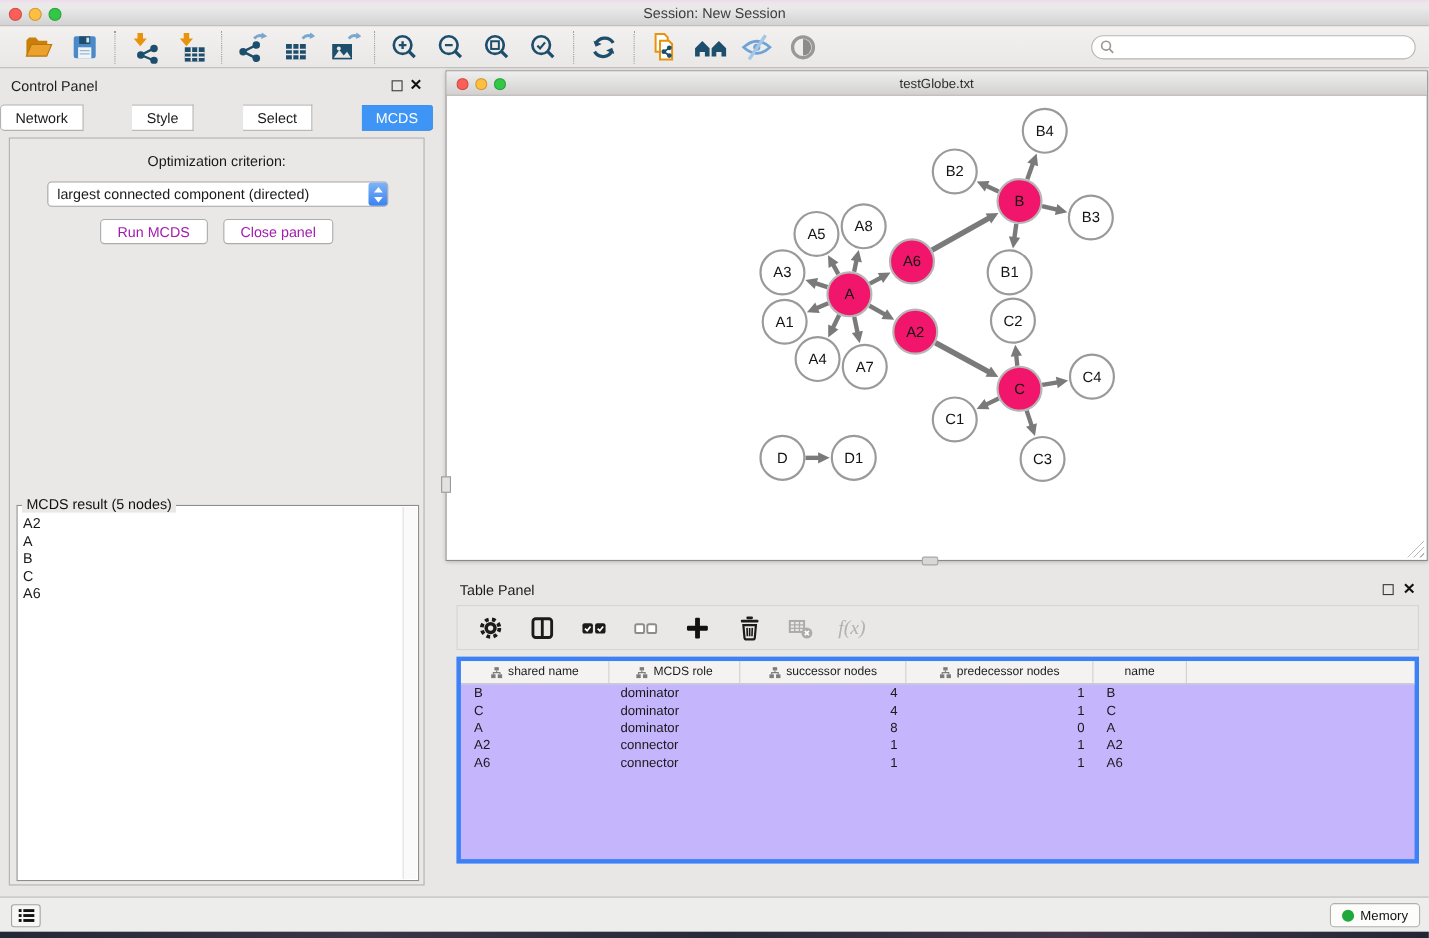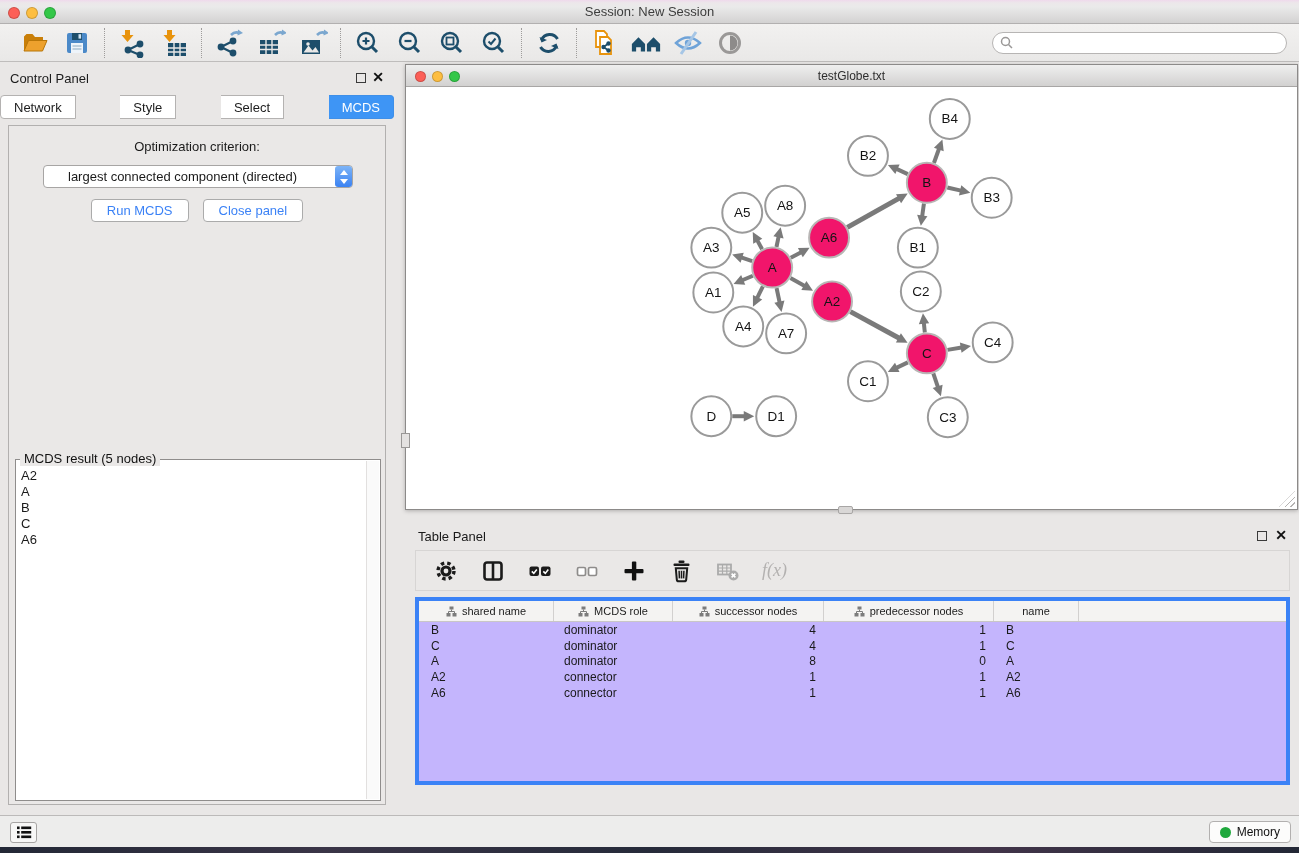--- a/index.html
+++ b/index.html
@@ -44,30 +44,30 @@
     border-left:none; color:#1c1c1c; cursor:default; }
   .seg-tab:first-child { border-left:1px solid #b4b2b1; border-radius:4px 0 0 4px; }
   .seg-tab:last-child { border-radius:0 4px 4px 0; }
   .seg-tab.active { background:#3e95f5; border-color:#3e8fe8; color:#fff; }
 
   .cp-box { position:absolute; left:8px; top:63px; width:378px; height:680px;
     border:1px solid #b2b0af; background:#eae8e7; }
   .opt-label { text-align:center; margin-top:13px; font-size:13px; }
   .dropdown { position:absolute; left:34px; top:39px; width:310px; height:23px; background:#fff;
     border:1px solid #a7a5a4; border-radius:4px; display:flex; align-items:center; font-size:13px; }
-  .dropdown-text { flex:1; padding-left:24px; white-space:nowrap; overflow:hidden; }
+  .dropdown-text { flex:1; padding-left:8px; white-space:nowrap; overflow:hidden; }
   .dropdown-stepper { width:17px; height:21px; background:linear-gradient(#7db4f7,#3b82f2);
     border-radius:3px; margin-right:0px; position:relative; }
   .dropdown-stepper::before { content:""; position:absolute; left:4.5px; top:3.5px;
     border-left:4px solid transparent; border-right:4px solid transparent; border-bottom:5px solid #fff; }
   .dropdown-stepper::after { content:""; position:absolute; left:4.5px; bottom:3.5px;
     border-left:4px solid transparent; border-right:4px solid transparent; border-top:5px solid #fff; }
   .cp-buttons { position:absolute; top:73px; width:100%; display:flex; justify-content:center; gap:14px; }
   .mac-btn { background:#fff; border:1px solid #ababab; border-radius:4px; font-size:13px;
-    padding:3px 15px; color:#3b82f6; }
+    padding:3px 15px; color:#a21caf; }
 
   .result-box { position:absolute; left:6px; top:333px; width:366px; height:342px;
     border:1px solid #8f8d8c; background:#fff; }
   .result-legend { position:absolute; top:-9px; left:4px; background:#eae8e7; padding:0 4px;
     font-size:13px; color:#111; }
   .result-list { position:absolute; left:2px; top:8px; right:16px; bottom:2px; overflow:hidden;
     font-size:13px; }
   .result-item { line-height:16px; padding-left:3px; }
   .result-scroll { position:absolute; top:1px; right:1px; bottom:1px; width:13px;
     background:#fafafa; border-left:1px solid #e2e0df; }

